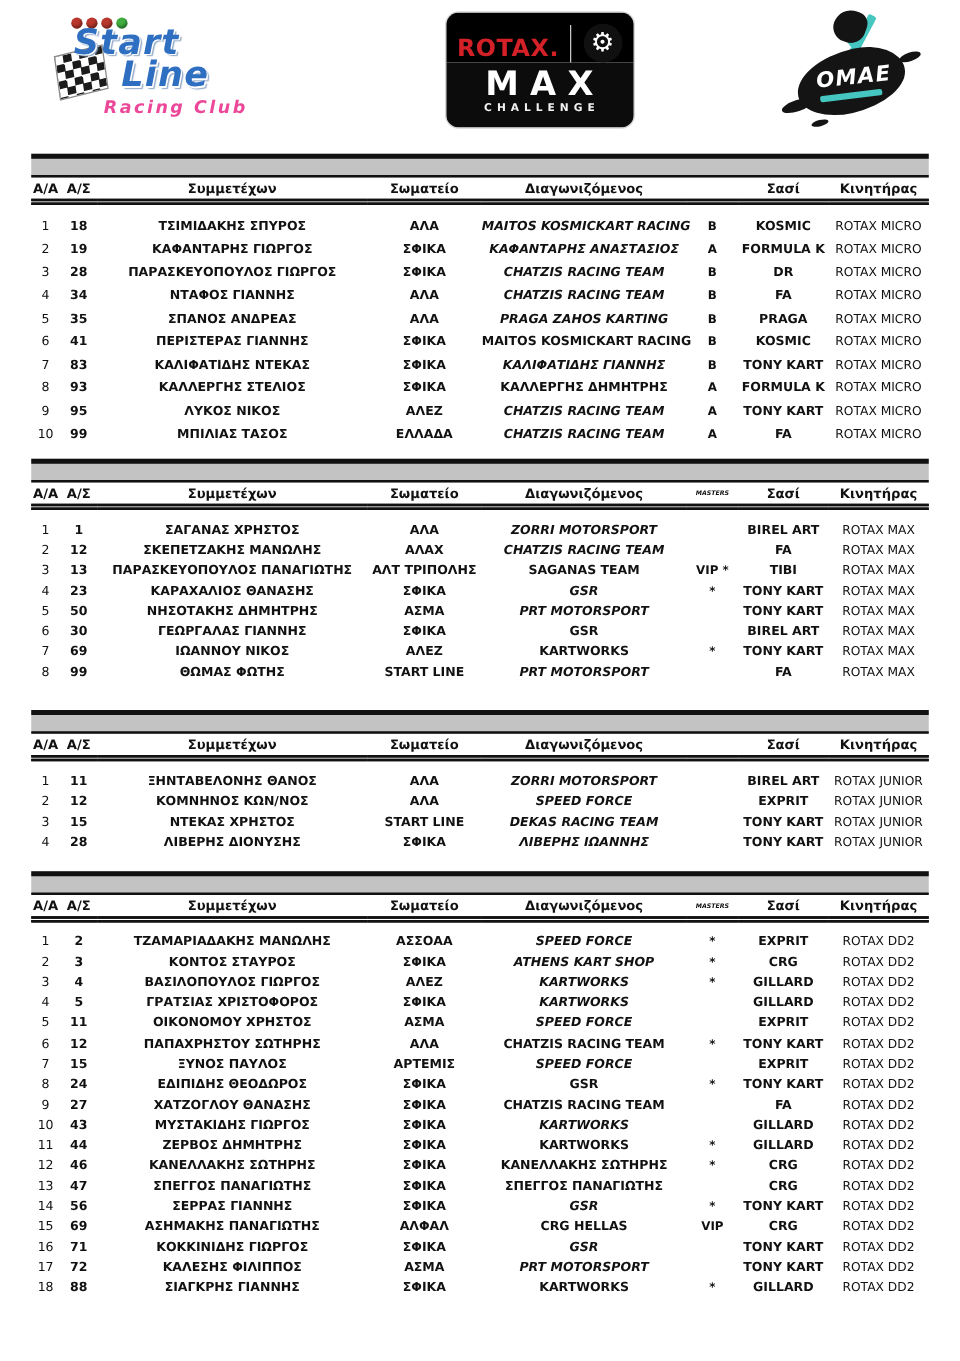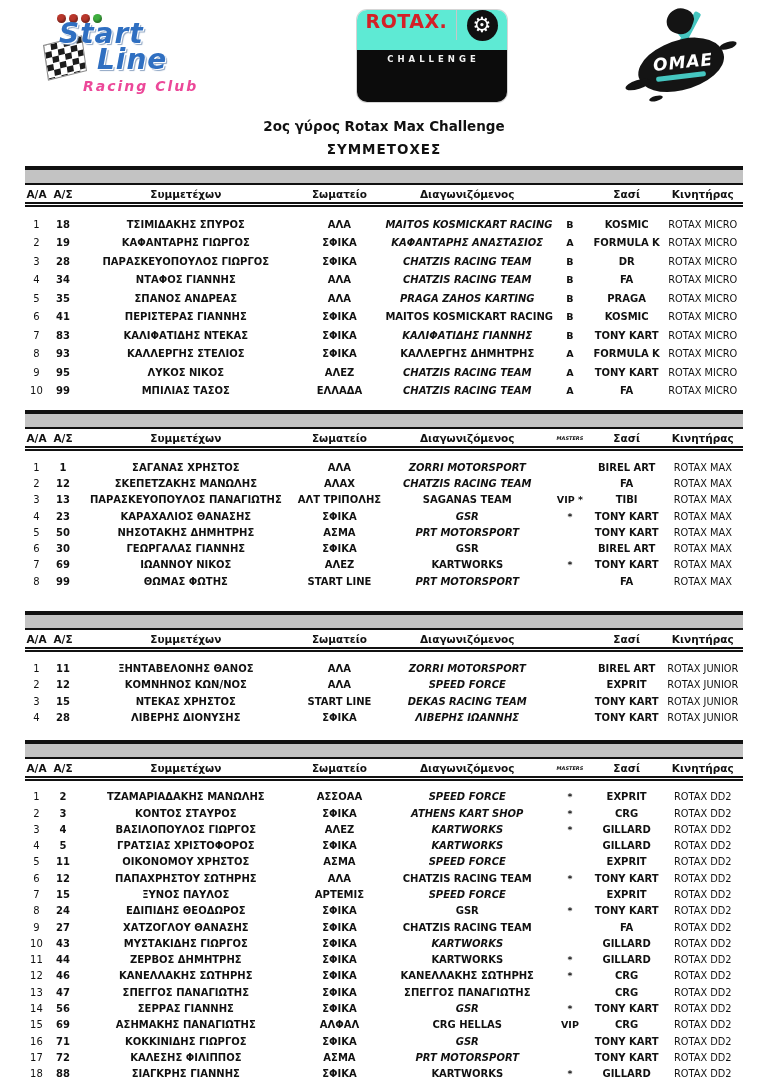--- a/index.html
+++ b/index.html
@@ -18,21 +18,21 @@
            background-image:repeating-conic-gradient(#1c1c1c 0 25%,#fff 0 50%);background-size:13px 13px;
            transform:rotate(-8deg) skewY(-6deg);}
   .sl-w1{position:absolute;left:34px;top:12px;font-size:28px;line-height:28px;font-weight:bold;font-style:italic;
          color:var(--blue);text-shadow:1px 1px 0 #fff,2px 2px 1px #8fa6c4;letter-spacing:1px;}
   .sl-w2{position:absolute;left:72px;top:38px;font-size:28px;line-height:28px;font-weight:bold;font-style:italic;
          color:var(--blue);text-shadow:1px 1px 0 #fff,2px 2px 1px #8fa6c4;letter-spacing:1px;}
   .sl-w3{position:absolute;left:58px;top:70px;font-size:14px;font-weight:bold;font-style:italic;color:#ec4899;
          letter-spacing:2px;text-shadow:1px 1px 0 #fff;}
   
   .rx{width:150px;height:92px;border-radius:10px;overflow:hidden;box-shadow:0 0 0 1px #d5d5d5;margin-top:2px;}
-  .rx-top{height:40px;background:#5eead4;display:flex;align-items:flex-start;justify-content:space-between;padding:0 9px;}
+  .rx-top{height:40px;background:#000000;display:flex;align-items:flex-end;justify-content:space-between;padding:0 9px;}
   .rx-brand{color:var(--red);font-weight:bold;font-size:19px;letter-spacing:.5px;}
   .rx-div{width:1px;height:30px;background:#c7c7c7;margin:0 6px;}
   .rx-gear{width:31px;height:31px;border-radius:50%;background:#101010;color:#fff;display:flex;align-items:center;justify-content:center;font-size:21px;line-height:31px;}
   .rx-bottom{height:52px;background:#0c0c0c;color:#fff;text-align:center;padding-top:4px;box-sizing:border-box;}
   .rx-max{font-size:27px;font-weight:bold;letter-spacing:9px;line-height:28px;text-indent:9px;}
   .rx-chal{font-size:8.5px;font-weight:bold;letter-spacing:4px;color:#fff;opacity:.95;text-indent:4px;}
   
   .om{position:relative;width:120px;height:106px;}
   .om-splash{position:absolute;left:14px;top:32px;width:88px;height:50px;background:#141414;
              border-radius:58% 42% 55% 45% / 55% 48% 52% 45%;transform:rotate(-13deg);}
@@ -85,41 +85,38 @@
       <div class="sl-w3">Racing Club</div>
     </div>
 
     <div class="rx">
       <div class="rx-top">
         <span class="rx-brand">ROTAX.</span>
         <span class="rx-div"></span>
         <span class="rx-gear">⚙</span>
       </div>
       <div class="rx-bottom">
+        <div class="rx-max">MAX</div>
         <div class="rx-chal">CHALLENGE</div>
       </div>
     </div>
 
     <div class="om">
       <div class="om-x1"></div>
       <div class="om-x2"></div>
       <div class="om-rider"></div>
       <div class="om-splash"></div>
       <div class="om-blob1"></div>
       <div class="om-blob2"></div>
       <div class="om-blob3"></div>
       <div class="om-name">OMAE</div>
       <div class="om-sub"></div>
     </div>
   </header>
 
-  <div class="titles">
-    <div class="t1">2ος γύρος Rotax Max Challenge</div>
-    <div class="t2">ΣΥΜΜΕΤΟΧΕΣ</div>
-  </div>
 
   <div id="sections">
       <section class="class-section sec1">
         <div class="section-bar"></div>
         <table>
           <colgroup>
             <col style="width: 3.2%;">
             <col style="width: 4.2%;">
             <col style="width: 30%;">
             <col style="width: 12.8%;">

